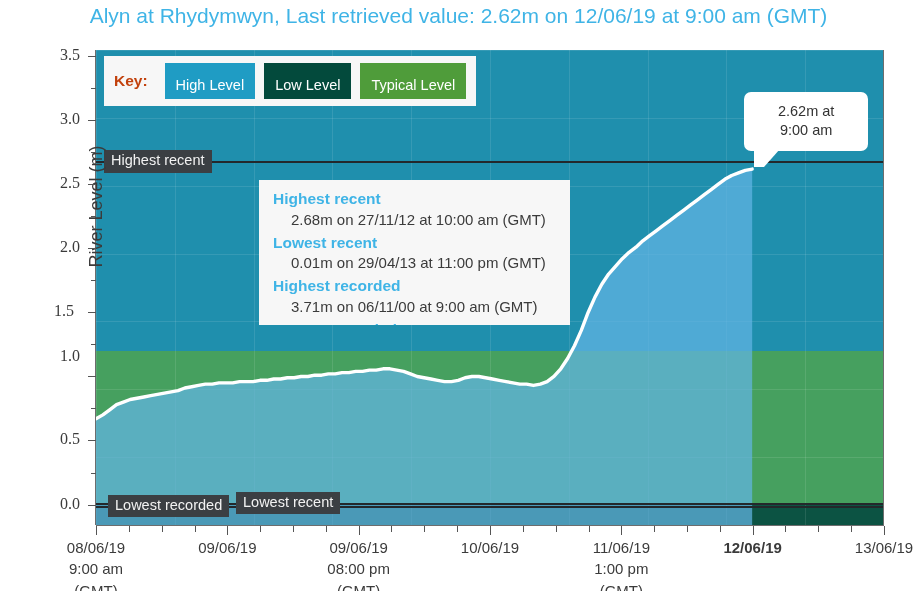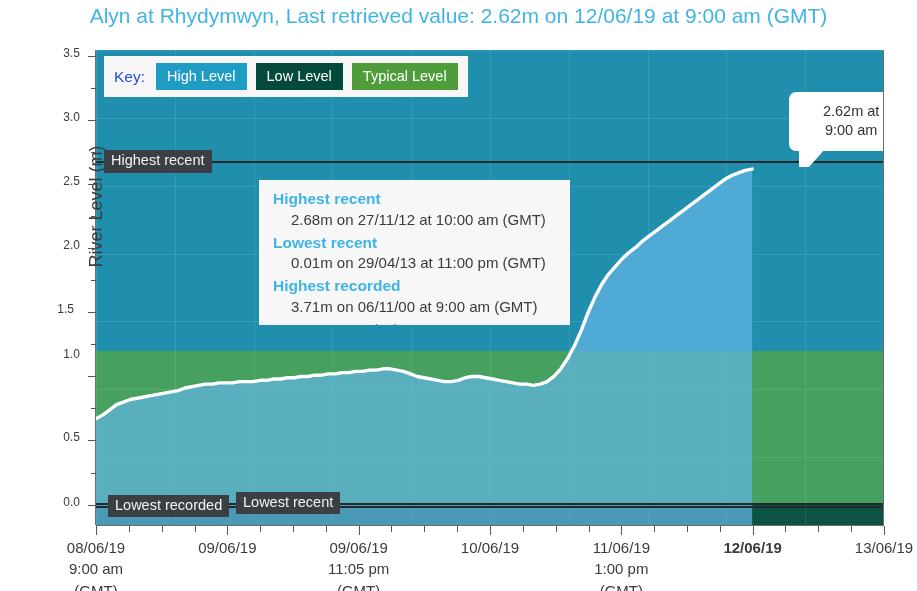--- a/index.html
+++ b/index.html
@@ -105,29 +105,29 @@
     position: absolute;
     left: 8px;
     top: 6px;
     background: #f7f7f7;
     padding: 7px 10px;
     display: flex;
     align-items: center;
     gap: 9px;
   }
   #key-label {
-    color: #1d4ed8;
-    font-weight: normal;
+    color: #c2410c;
+    font-weight: bold;
     font-size: 15.5px;
-    margin-right: 2px;
+    margin-right: 8px;
   }
   .key-chip {
     color: #ffffff;
     font-size: 14.5px;
-    padding: 5px 11px 6px 11px;
+    padding: 14px 11px 6px 11px;
     white-space: nowrap;
   }
   .chip-high    { background: #1f9cc4; }
   .chip-typical { background: #4f9c3a; }
   .chip-low     { background: #034a3c; }
 
   
   #info-panel {
     position: absolute;
     left: 163px;
@@ -188,22 +188,23 @@
     width: 200px;
     text-align: center;
     font-size: 18px;
     color: #3b3b3b;
   }
   .y-tick-label {
     position: absolute;
     right: 0;
     width: 46px;
     text-align: right;
-    font-size: 12px;
+    font-size: 16px;
     color: #3b3b3b;
+    font-family: Liberation Serif, serif;
   }
   .y-tick-major {
     position: absolute;
     right: 0;
     width: 8px;
     border-top: 1px solid #555;
     height: 0;
   }
   .y-tick-minor {
     position: absolute;
@@ -286,21 +287,21 @@
   <div id="info-panel">
     <div class="info-heading">Highest recent</div>
     <div class="info-value">2.68m on 27/11/12 at 10:00 am (GMT)</div>
     <div class="info-heading">Lowest recent</div>
     <div class="info-value">0.01m on 29/04/13 at 11:00 pm (GMT)</div>
     <div class="info-heading">Highest recorded</div>
     <div class="info-value">3.71m on 06/11/00 at 9:00 am (GMT)</div>
     <div class="info-heading">Lowest recorded</div>
   </div>
 
-  <div id="value-callout" style="left: 648.168px; top: 42.0701px; margin-left: 45px;">
+  <div id="value-callout" style="left: 648.168px; top: 42.0701px;">
     <div>2.62m at</div>
     <div>9:00 am</div>
     <div id="callout-tail"></div>
   </div>
 
   <div id="plot-border"></div>
 </div>
 
 <div id="y-axis-spine"></div>
 <div id="x-axis-spine"></div>
@@ -348,21 +349,21 @@
     <div class="x-tick-major" style="left:227.3596px;"></div>
     <div class="x-tick-label" style="left:227.3596px;">
       <div>09/06/19</div>
     </div>
     <div class="x-tick-minor" style="left:260.1798px;"></div>
     <div class="x-tick-minor" style="left:293px;"></div>
     <div class="x-tick-minor" style="left:325.8202px;"></div>
     <div class="x-tick-major" style="left:358.6404px;"></div>
     <div class="x-tick-label" style="left:358.6404px;">
       <div>09/06/19</div>
-      <div>11:05 pm</div>
+      <div>08:00 pm</div>
       <div>(GMT)</div>
     </div>
     <div class="x-tick-minor" style="left:391.4803px;"></div>
     <div class="x-tick-minor" style="left:424.3202px;"></div>
     <div class="x-tick-minor" style="left:457.1601px;"></div>
     <div class="x-tick-major" style="left:490px;"></div>
     <div class="x-tick-label" style="left:490px;">
       <div>10/06/19</div>
     </div>
     <div class="x-tick-minor" style="left:522.8399px;"></div>

